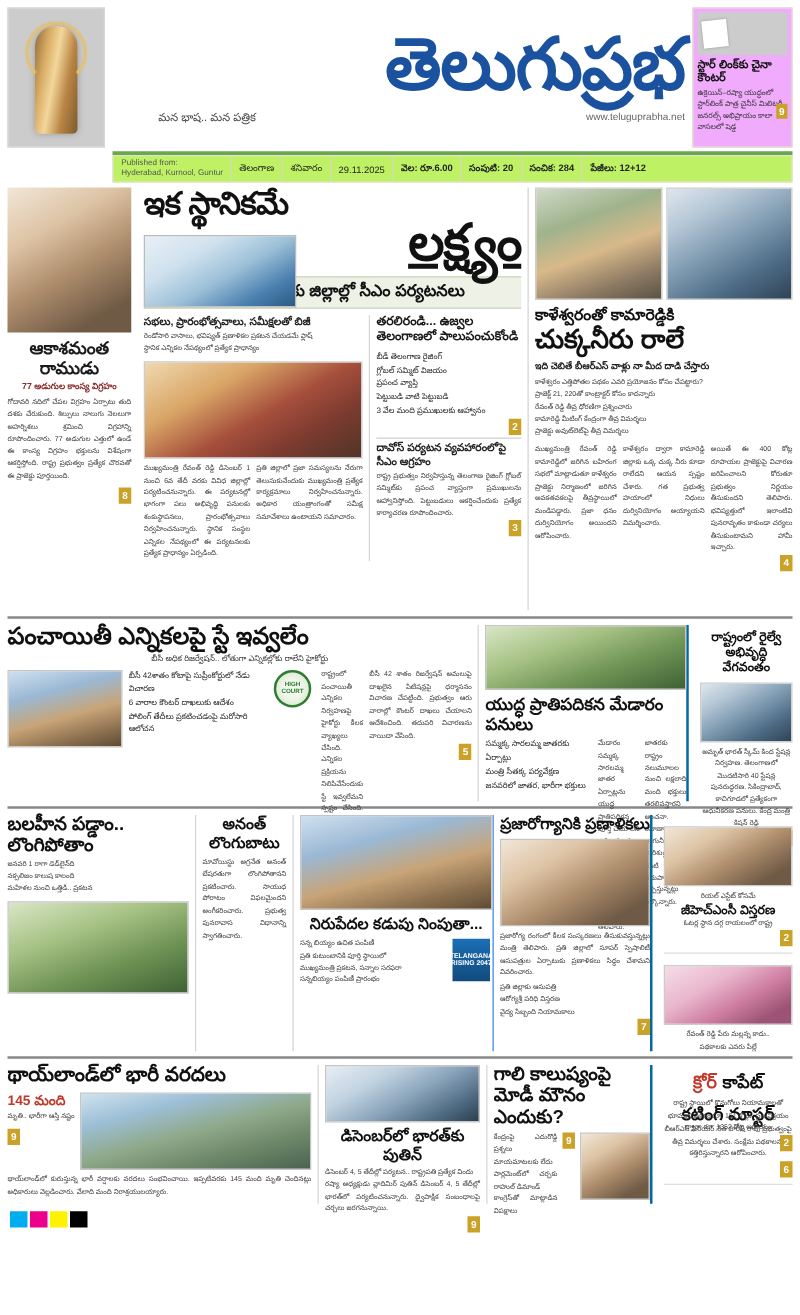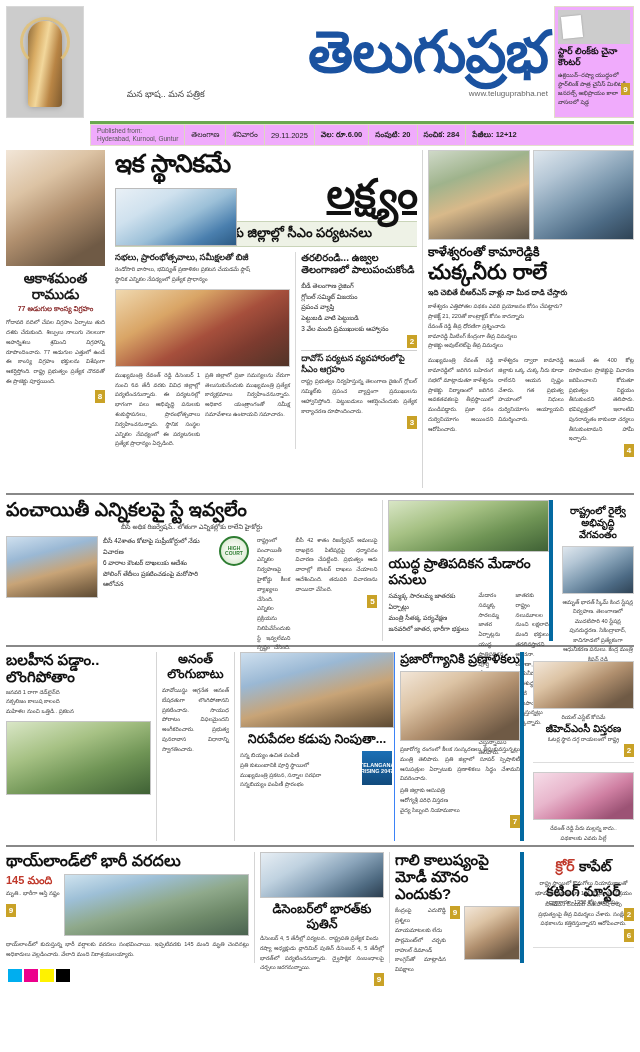--- a/index.html
+++ b/index.html
@@ -56,21 +56,21 @@
   .corner-head { font-size: 9px; font-weight:700; color:#111; line-height:1.25; }
   .corner-body { font-size: 6px; color:#333; line-height:1.5; }
   .pg-badge {
     position:absolute; right:3px; bottom:22px; width:9px; height:12px;
     background:#c9a227; color:#fff; font-size:8px; font-weight:700;
     display:flex; align-items:center; justify-content:center;
   }
 
   .greenrule { height:3px; background:#6aa84f; margin: 3px 0 0 84px; }
   .infobar {
-    margin-left: 84px; height: 22px; background:#f0abfc; border:1px solid #e3dfcc;
+    margin-left: 84px; height: 22px; background:#bef264; border:1px solid #e3dfcc;
     display:flex; align-items:center; font-size: 7.5px; color:#222;
   }
   .infobar .cell { padding: 0 6px; border-right:1px solid #dcd7c0; white-space:nowrap; height:100%; display:flex; align-items:center; }
   .infobar .cell:last-child { border-right:none; }
   .infobar .pubfrom { flex-direction:column; align-items:flex-start; justify-content:center; line-height:1.25; font-size:6.5px; color:#555; }
   .infobar .bold { font-weight:700; }
 
   
   .rule { height:1px; background:#cfcfcf; }
   .kicker { font-size:8.5px; font-weight:700; color:#222; line-height:1.3; }
@@ -137,21 +137,21 @@
     width:30px; height:30px; border-radius:50%; border:2px solid #2e7d32;
     background: radial-gradient(circle,#f1f7ec 40%, #cfe3c4 100%);
     display:flex; align-items:center; justify-content:center; font-size:5px; color:#2e7d32;
     font-weight:700; text-align:center; line-height:1;
   }
   .b2-mid { flex:1; }
   .b2-right { width: 230px; padding-left:5px; border-left:1px solid #d5d5d5; }
   .b2r-photo { height:52px; border:1px solid #c5c5c5; margin-bottom:4px; }
   .b2r-head { font-size:13.5px; font-weight:700; color:#111; line-height:1.15; }
 
-  .rail { width: 114px; padding-left:9px; border-left:4px solid #0369a1; }
+  .rail { width: 114px; padding-left:9px; border-left:2px solid #0369a1; }
   .rail-card { border-bottom:1px solid #ddd; padding: 5px 0; position:relative; }
   .rail-h { font-size:10px; font-weight:700; color:#111; line-height:1.22; text-align:center; }
   .rail-h.red { color:#c0392b; }
   .rail-h.big { font-size:14px;margin-top:40px; }
   .rail-photo { height:48px; margin:4px 0; border:1px solid #ccc; }
   .rail-body { font-size:5.6px; line-height:1.7; color:#3a3a3a; text-align:center; }
 
   
   .band3 { display:flex; margin-top:4px; border-top:2px solid #888; padding-top:5px; height: 196px; }
   .b3-a { width: 150px; padding-right:5px; }

